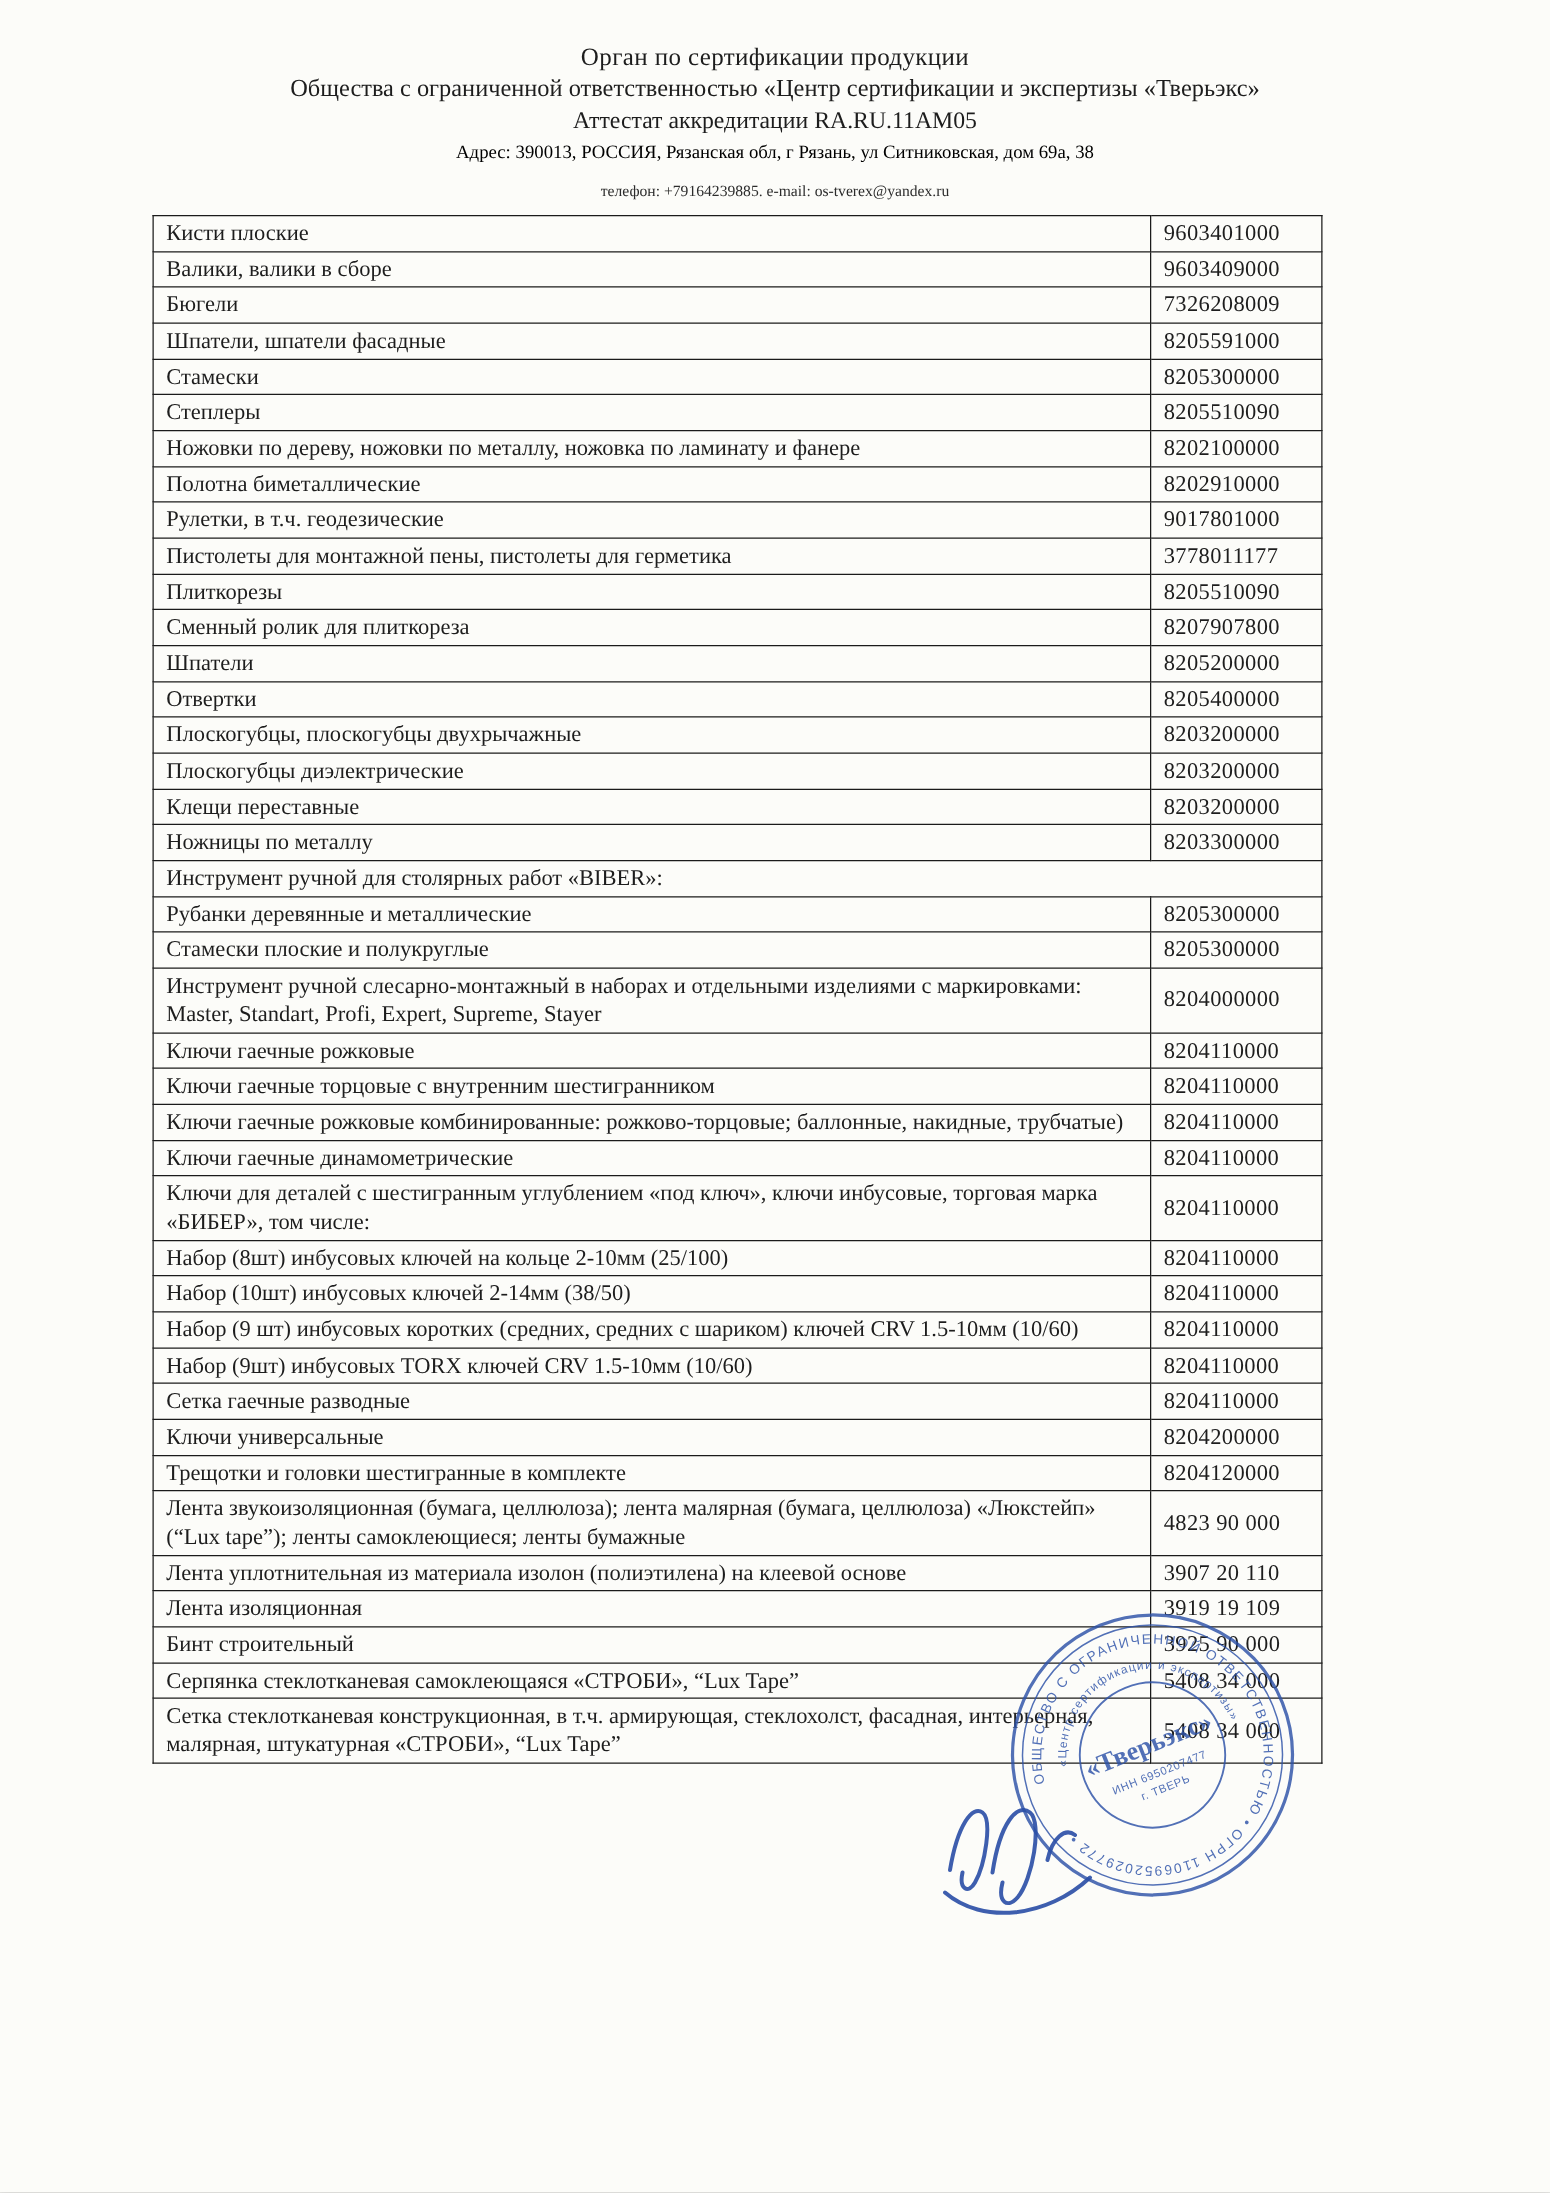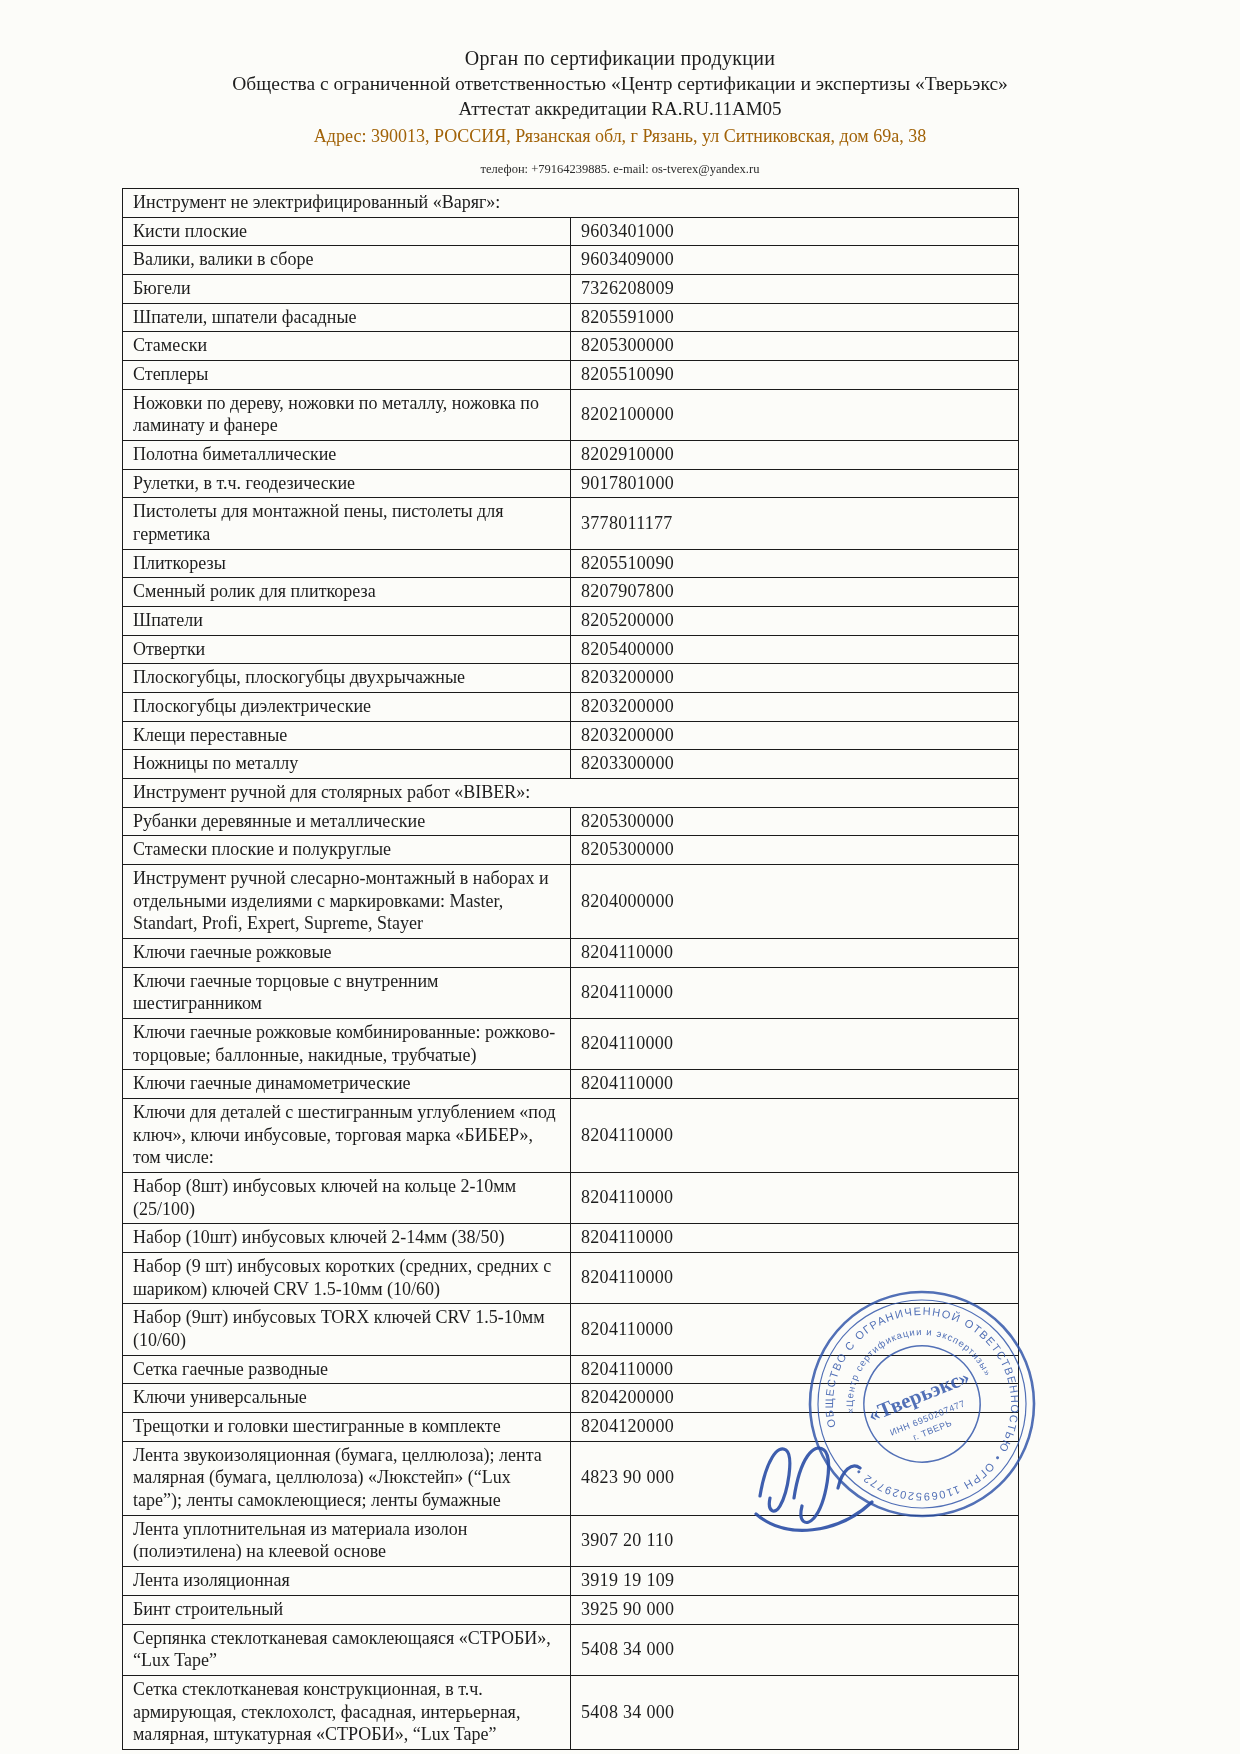--- a/index.html
+++ b/index.html
@@ -7,25 +7,25 @@
     position:relative;
     width:1240px; height:1754px;
     margin:0 auto;
     background:#fcfcf9;
     font-family:"Liberation Serif", serif;
     color:#1d1d1d;
     overflow:hidden;
     box-shadow:0 0 6px rgba(0,0,0,.25);
   }
   
-  .doc-header { text-align:center; padding-top:46px; line-height:1.28; }
+  .doc-header { text-align:center; padding-top:34px; line-height:1.28; }
   .hdr-l1 { font-size:20px; letter-spacing:.3px; }
   .hdr-l2 { font-size:19.5px; }
   .hdr-l3 { font-size:19px; margin-top:0; }
-  .hdr-l4 { font-size:18px; margin-top:4px; color:#a16207; }
+  .hdr-l4 { font-size:15px; margin-top:4px; color:#000000; }
   .hdr-l5 { font-size:12.5px; margin-top:13px; color:#2c2c2c; }
   
   table.codes {
     border-collapse:collapse;
     margin:11px 0 0 122px;
     width:897px;
     table-layout:fixed;
   }
   table.codes td {
     border:1.6px solid #1b1b1b;
@@ -67,23 +67,20 @@
   <div class="doc-header">
     <div class="hdr-l1">Орган по сертификации продукции</div>
     <div class="hdr-l2">Общества с ограниченной ответственностью «Центр сертификации и экспертизы «Тверьэкс»</div>
     <div class="hdr-l3">Аттестат аккредитации RA.RU.11АМ05</div>
     <div class="hdr-l4">Адрес: 390013, РОССИЯ, Рязанская обл, г Рязань, ул Ситниковская, дом 69а, 38</div>
     <div class="hdr-l5">телефон: +79164239885. e-mail: os-tverex@yandex.ru</div>
   </div>
 
   <table class="codes">
     <tbody>
-        <tr>
-          <td colspan="2" class="label section">Инструмент не электрифицированный «Варяг»:</td>
-        </tr>
         <tr>
           <td class="label">Кисти плоские</td>
           <td class="code">9603401000</td>
         </tr>
         <tr>
           <td class="label">Валики, валики в сборе</td>
           <td class="code">9603409000</td>
         </tr>
         <tr>
           <td class="label">Бюгели</td>

